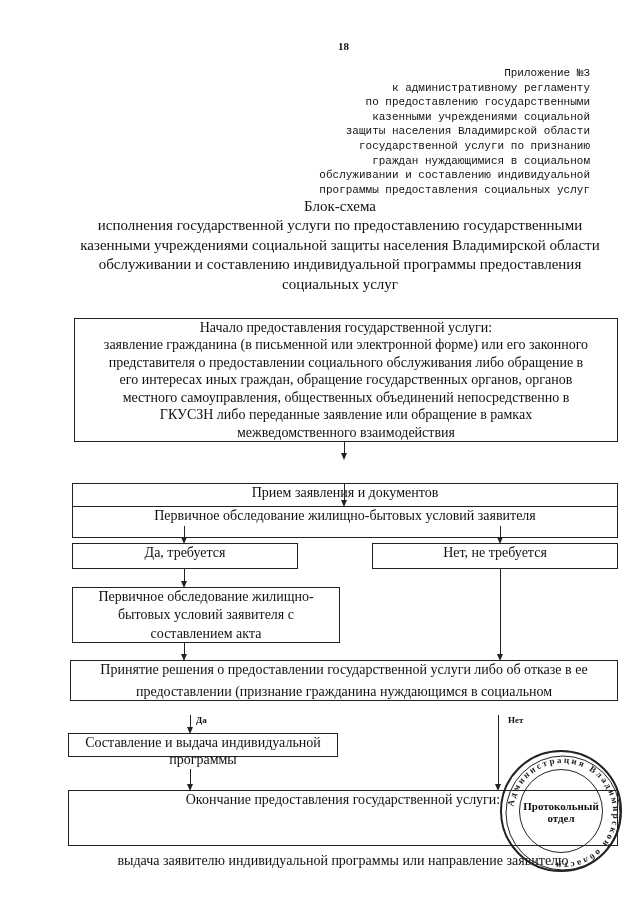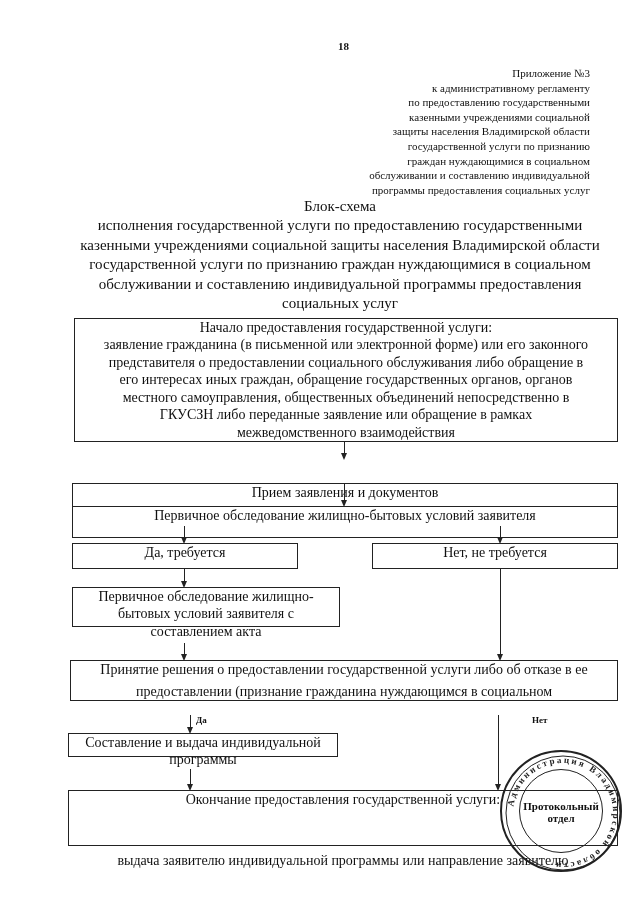--- a/index.html
+++ b/index.html
@@ -2,21 +2,21 @@
 <html><head>
 <meta charset="utf-8">
 <style>
   html, body { margin: 0; padding: 0; background: #ffffff; }
   body { width: 640px; height: 905px; position: relative; overflow: hidden;
          font-family: "Liberation Serif", "DejaVu Serif", serif; color: #111; }
   .abs { position: absolute; }
   .page-num { left: 338px; top: 40px; font-size: 11px; font-weight: bold; }
   .appendix { right: 50px; top: 66px; width: 330px; text-align: right;
               font-size: 11px; line-height: 14.6px; }
-  .appendix div { white-space: nowrap; }
+  .appendix div { white-space: nowrap; font-family: Liberation Mono, monospace; }
   .title-block { left: 60px; width: 560px; top: 197px; text-align: center;
                  font-size: 15px; line-height: 19.4px; }
   .box { position: absolute; border: 1.2px solid #222; box-sizing: border-box;
          text-align: center; font-size: 14px; line-height: 17.4px;
          display: flex; flex-direction: column; justify-content: space-between; background: #fff; }
   .box div { white-space: nowrap; }
   .vline { position: absolute; width: 0; border-left: 1.3px solid #222; }
   .arrow { position: absolute; width: 0; height: 0;
            border-left: 3.5px solid transparent; border-right: 3.5px solid transparent;
            border-top: 7px solid #222; }
@@ -43,21 +43,20 @@
   <div>государственной услуги по признанию</div>
   <div>граждан нуждающимися в социальном</div>
   <div>обслуживании и составлению индивидуальной</div>
   <div>программы предоставления социальных услуг</div>
 </div>
 
 <div class="abs title-block">
   <div>Блок-схема</div>
   <div>исполнения государственной услуги по предоставлению государственными</div>
   <div>казенными учреждениями социальной защиты населения Владимирской области</div>
-  <div>государственной услуги по признанию граждан нуждающимися в социальном</div>
   <div>обслуживании и составлению индивидуальной программы предоставления</div>
   <div>социальных услуг</div>
 </div>
 
 <div>
 
   <div class="box" style="left:74px; top:318px; width:544px; height:124px;">
     <div>Начало предоставления государственной услуги:</div>
     <div>заявление гражданина (в письменной или электронной форме) или его законного</div>
     <div>представителя о предоставлении социального обслуживания либо обращение в</div>
@@ -90,21 +89,21 @@
     <div>Да, требуется</div>
   </div>
 
   <div class="box" style="left:372px; top:543px; width:246px; height:26px;">
     <div>Нет, не требуется</div>
   </div>
 
   <div class="vline" style="left:184px; top:569px; height:13px;"></div>
   <div class="arrow" style="left:181px; top:581px;"></div>
 
-  <div class="box" style="left:72px; top:587px; width:268px; height:40px;">
+  <div class="box" style="left:72px; top:587px; width:268px; height:56px;">
     <div>Первичное обследование жилищно-</div>
     <div>бытовых условий заявителя с</div>
     <div>составлением акта</div>
   </div>
 
   <div class="vline" style="left:184px; top:643px; height:12px;"></div>
   <div class="arrow" style="left:181px; top:654px;"></div>
   <div class="vline" style="left:500px; top:569px; height:86px;"></div>
   <div class="arrow" style="left:497px; top:654px;"></div>
 
@@ -112,21 +111,21 @@
     <div>Принятие решения о предоставлении государственной услуги либо об отказе в ее</div>
     <div>предоставлении (признание гражданина нуждающимся в социальном</div>
   </div>
 
   <div class="vline" style="left:190px; top:715px; height:13px;"></div>
   <div class="arrow" style="left:187px; top:727px;"></div>
   <div class="small-label" style="left:196px; top:715px;">Да</div>
 
   <div class="vline" style="left:498px; top:715px; height:70px;"></div>
   <div class="arrow" style="left:495px; top:784px;"></div>
-  <div class="small-label" style="left:532px; top:715px;">Нет</div>
+  <div class="small-label" style="left:508px; top:715px;">Нет</div>
 
   <div class="box" style="left:68px; top:733px; width:270px; height:24px;">
     <div>Составление и выдача индивидуальной</div>
     <div>программы</div>
   </div>
 
   <div class="vline" style="left:190px; top:769px; height:16px;"></div>
   <div class="arrow" style="left:187px; top:784px;"></div>
 
   <div class="box" style="left:68px; top:790px; width:550px; height:56px;gap:44px;">

